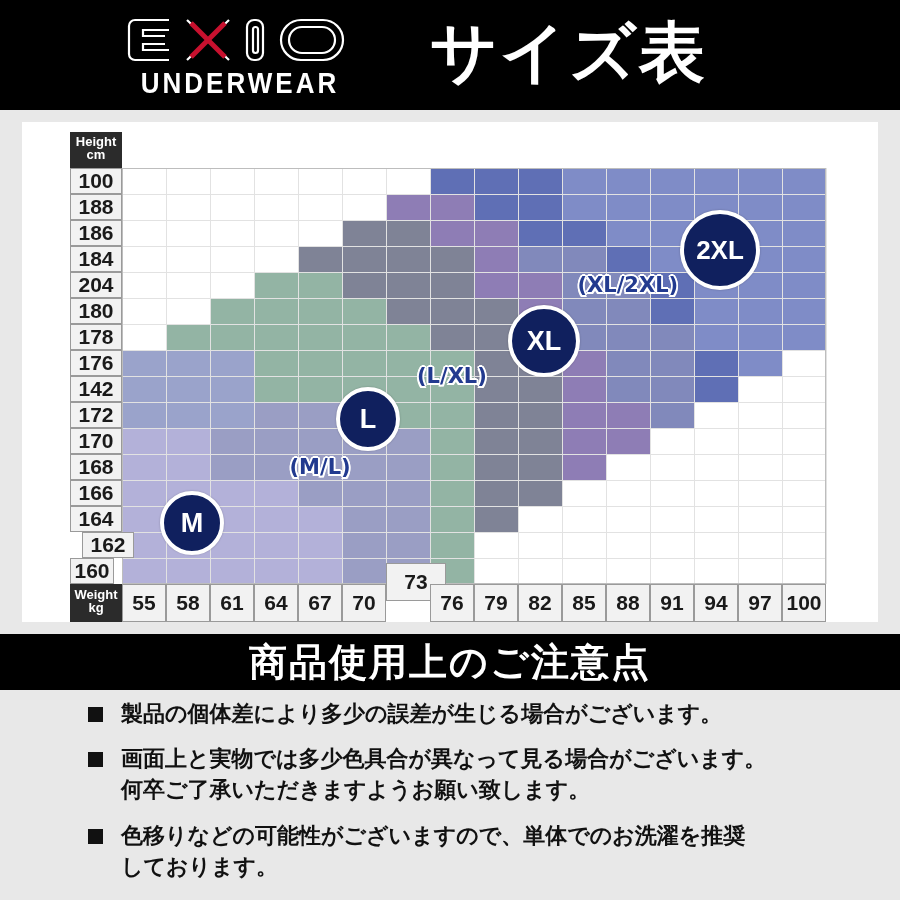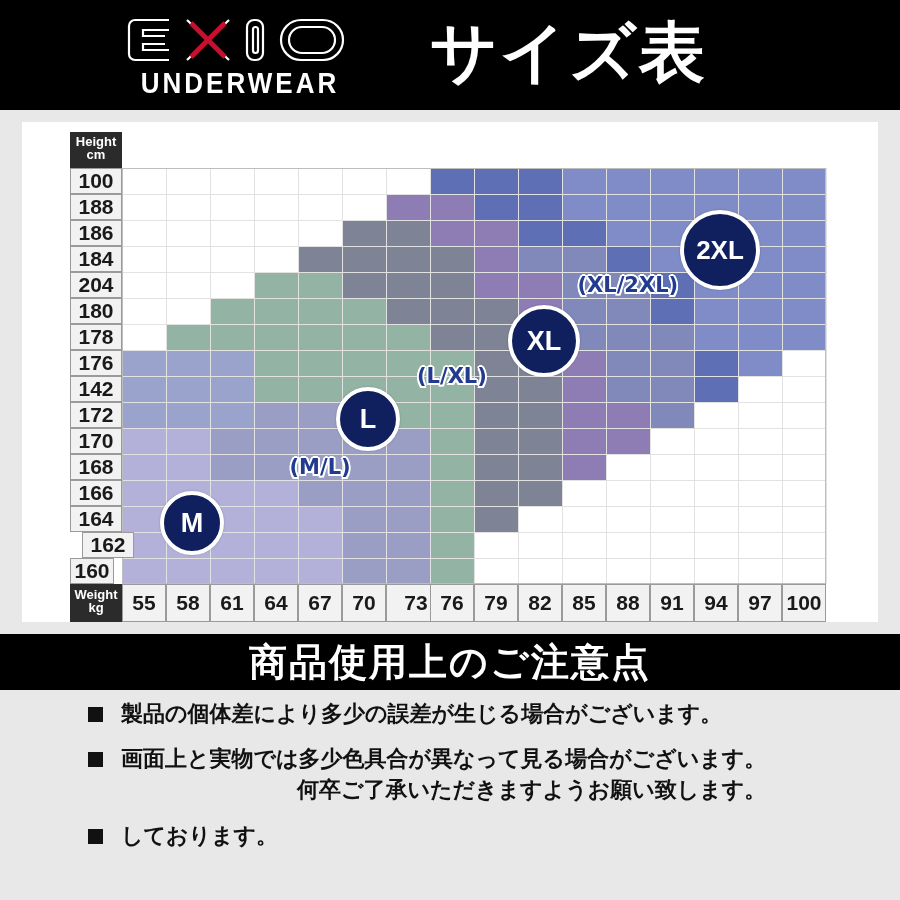--- a/index.html
+++ b/index.html
@@ -142,21 +142,21 @@
     width:15px;height:15px;background:#111;
     margin-top:9px;margin-right:18px;flex:0 0 auto;
   }
   .note-text{
     color:#111;
     font-size:22px;
     font-weight:bold;
     line-height:1.42;
     font-family:"DejaVu Sans","Liberation Sans",sans-serif;
   }
-  .note-text .l2{display:block;text-align:right;}
+  .note-text .l2{display:block;}
 </style>
 </head>
 <body>
 
 <div class="header">
   <div class="logo-wrap">
     <svg class="logo-mark" width="230" height="52" viewBox="0 0 230 52">
       <g fill="none" stroke="#ffffff" stroke-width="2.2">
         <path d="M44 6 H10 a6 6 0 0 0 -6 6 V40 a6 6 0 0 0 6 6 H44"></path>
         <path d="M44 16 H18 V22 H40"></path>
@@ -428,21 +428,21 @@
       <div class="ylab" style="left: 0px; top: 348px; width: 52px; height: 26px;">166</div>
       <div class="ylab" style="left: 0px; top: 374px; width: 52px; height: 26px;">164</div>
       <div class="ylab" style="left: 12px; top: 400px; width: 52px; height: 26px;">162</div>
       <div class="ylab" style="left: 0px; top: 426px; width: 44px; height: 26px;">160</div>
       <div class="xlab" style="left: 52px; top: 452px; width: 44px; height: 38px;">55</div>
       <div class="xlab" style="left: 96px; top: 452px; width: 44px; height: 38px;">58</div>
       <div class="xlab" style="left: 140px; top: 452px; width: 44px; height: 38px;">61</div>
       <div class="xlab" style="left: 184px; top: 452px; width: 44px; height: 38px;">64</div>
       <div class="xlab" style="left: 228px; top: 452px; width: 44px; height: 38px;">67</div>
       <div class="xlab" style="left: 272px; top: 452px; width: 44px; height: 38px;">70</div>
-      <div class="xlab" style="left: 316px; top: 452px; width: 60px; height: 38px;">73</div>
+      <div class="xlab" style="left: 316px; top: 431px; width: 60px; height: 38px;">73</div>
       <div class="xlab" style="left: 360px; top: 452px; width: 44px; height: 38px;">76</div>
       <div class="xlab" style="left: 404px; top: 452px; width: 44px; height: 38px;">79</div>
       <div class="xlab" style="left: 448px; top: 452px; width: 44px; height: 38px;">82</div>
       <div class="xlab" style="left: 492px; top: 452px; width: 44px; height: 38px;">85</div>
       <div class="xlab" style="left: 536px; top: 452px; width: 44px; height: 38px;">88</div>
       <div class="xlab" style="left: 580px; top: 452px; width: 44px; height: 38px;">91</div>
       <div class="xlab" style="left: 624px; top: 452px; width: 44px; height: 38px;">94</div>
       <div class="xlab" style="left: 668px; top: 452px; width: 44px; height: 38px;">97</div>
       <div class="xlab" style="left: 712px; top: 452px; width: 44px; height: 38px;">100</div>
       <div class="ovl-label" style="left: 219.5px; top: 323px;">(M/L)</div>
@@ -462,15 +462,15 @@
     <div class="note-row">
       <div class="note-bullet"></div>
       <div class="note-text"><span>製品の個体差により多少の誤差が生じる場合がございます。</span></div>
     </div>
     <div class="note-row">
       <div class="note-bullet"></div>
       <div class="note-text"><span>画面上と実物では多少色具合が異なって見る場合がございます。</span><span class="l2">何卒ご了承いただきますようお願い致します。</span></div>
     </div>
     <div class="note-row">
       <div class="note-bullet"></div>
-      <div class="note-text"><span class="l2">しております。</span></div>
+      <div class="note-text"><span>色移りなどの可能性がございますので、単体でのお洗濯を推奨</span><span class="l2">しております。</span></div>
     </div>
   </div>
 
 </body></html>

